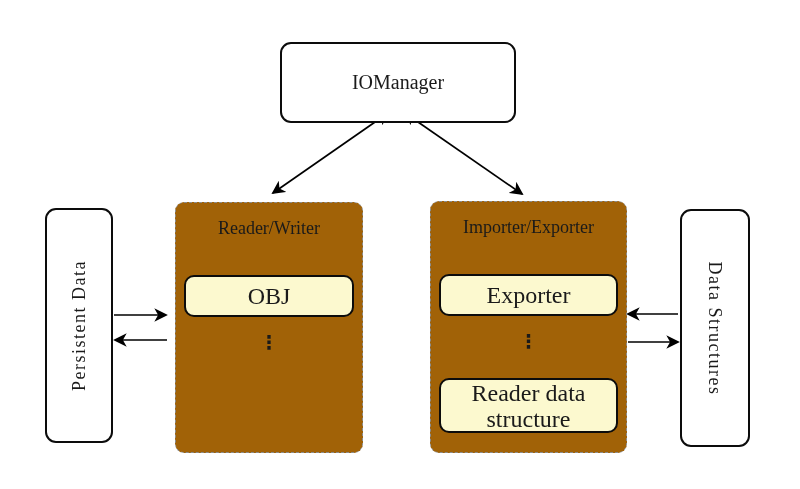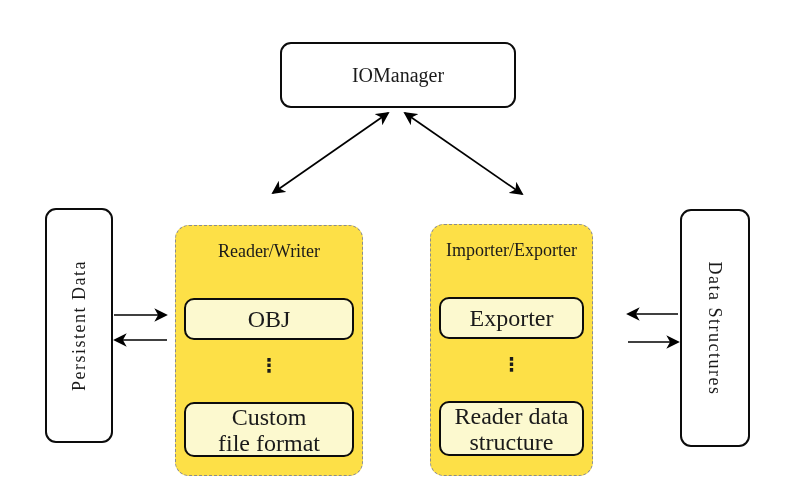--- a/index.html
+++ b/index.html
@@ -28,44 +28,43 @@
     border: 2.5px solid #0c0c0c;
     border-radius: 11px;
     display: flex;
     align-items: center;
     justify-content: center;
     box-sizing: border-box;
     color: #1a1a1a;
   }
   .node-iomanager {
     left: 280px; top: 42px;
-    width: 236px; height: 66px;
+    width: 236px; height: 81px;
     font-size: 20px;
   }
   .vnode-left  { left: 45px;  top: 208px; width: 68px; height: 235px; }
   .vnode-right { left: 680px; top: 209px; width: 70px; height: 238px; }
   .vlabel {
     white-space: nowrap;
     font-size: 18px;
     letter-spacing: 1.5px;
     color: #1a1a1a;
   }
   .rot-ccw { transform: rotate(-90deg); }
   .rot-cw  { transform: rotate(90deg); }
   
   .panel {
     position: absolute;
-    background: #fde047;
+    background: #a16207;
     border: 1.5px dashed #8c8c8c;
-    border-radius: 14px;
+    border-radius: 9px;
     box-sizing: border-box;
-    margin-top: 23px;
   }
   .panel-left  { left: 175px; top: 202px; width: 188px; height: 251px; }
-  .panel-right { left: 430px; top: 201px; width: 163px; height: 252px; text-decoration: underline; }
+  .panel-right { left: 430px; top: 201px; width: 197px; height: 252px; text-decoration: underline; }
   .panel-title {
     position: absolute;
     top: 15px; left: 0; right: 0;
     text-align: center;
     font-size: 18px;
     color: #1a1a1a;
     white-space: nowrap;
   }
   .subnode {
     position: absolute;
@@ -124,24 +123,20 @@
   <div class="node vnode-right">
     <span class="vlabel rot-cw">Data Structures</span>
   </div>
 
   <div class="panel panel-left">
     <div class="panel-title">Reader/Writer</div>
     <div class="subnode subnode-top">
       <span>OBJ</span>
     </div>
     <div class="dots">⋮</div>
-    <div class="subnode subnode-bottom">
-      <span>Custom
-file format</span>
-    </div>
   </div>
 
   <div class="panel panel-right">
     <div class="panel-title">Importer/Exporter</div>
     <div class="subnode subnode-top">
       <span>Exporter</span>
     </div>
     <div class="dots">⋮</div>
     <div class="subnode subnode-bottom">
       <span>Reader data

